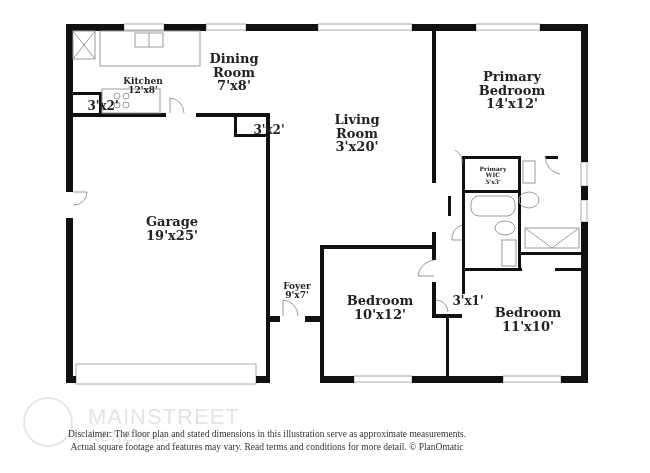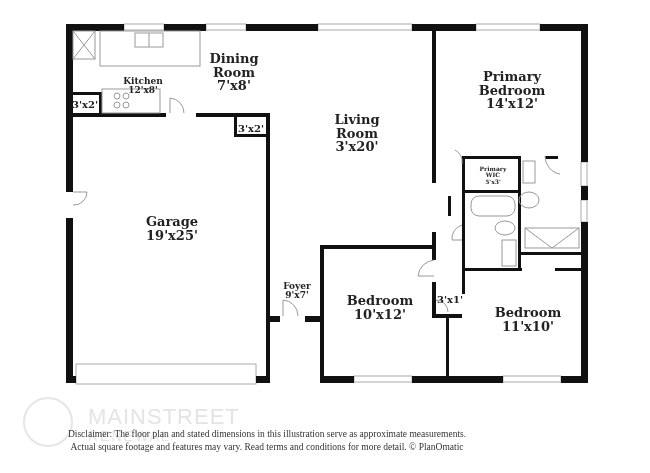--- a/index.html
+++ b/index.html
@@ -2,21 +2,21 @@
 <html><head>
 <meta charset="utf-8">
 <style>
   html,body{margin:0;padding:0;background:#fff;}
   body{width:650px;height:473px;position:relative;overflow:hidden;font-family:"DejaVu Serif","Liberation Serif",serif;}
   svg{position:absolute;left:0;top:0;}
   .lbl{position:absolute;text-align:center;font-weight:bold;color:#222;line-height:1.05;transform:translateX(-50%);white-space:nowrap;}
   .lbl span{display:block;}
   .big{font-size:13px;}
   .mid{font-size:9px;margin-top:12px;}
-  .sm{font-size:10px;}
+  .sm{font-size:12px;margin-left:18px;}
   .tiny{font-size:6px;}
   .disc{position:absolute;left:0;width:534px;text-align:center;font-size:9.5px;color:#333;font-family:"Liberation Serif",serif;line-height:13px;}
   .logo{position:absolute;left:20px;top:398px;color:#e4e4e4;font-family:"Liberation Sans",sans-serif;}
   .logo .name{position:absolute;left:68px;top:6px;font-size:22px;letter-spacing:1px;}
   .logo .sub{position:absolute;left:68px;top:30px;font-size:14px;letter-spacing:2px;}
 </style>
 </head>
 <body>
 
 <svg width="650" height="473" viewBox="0 0 650 473">

